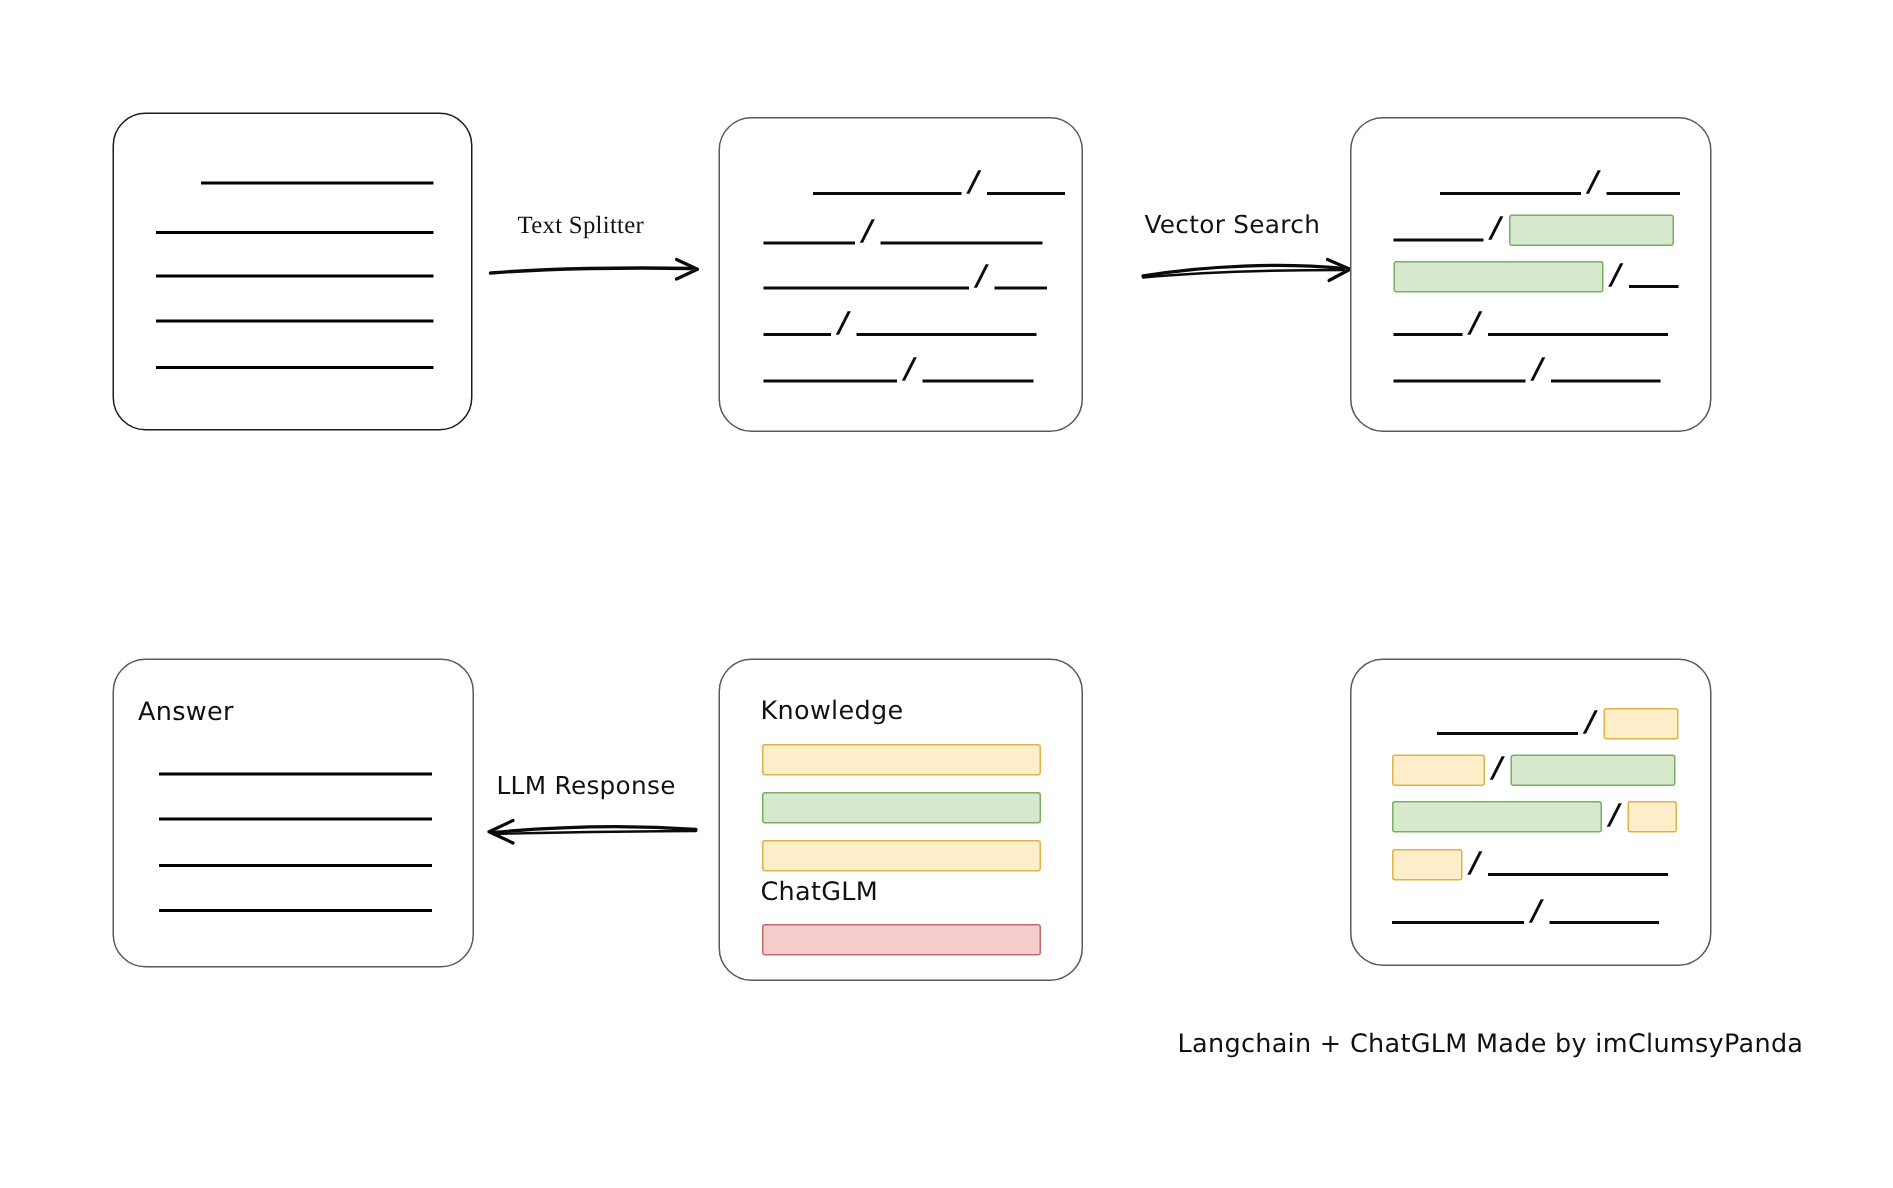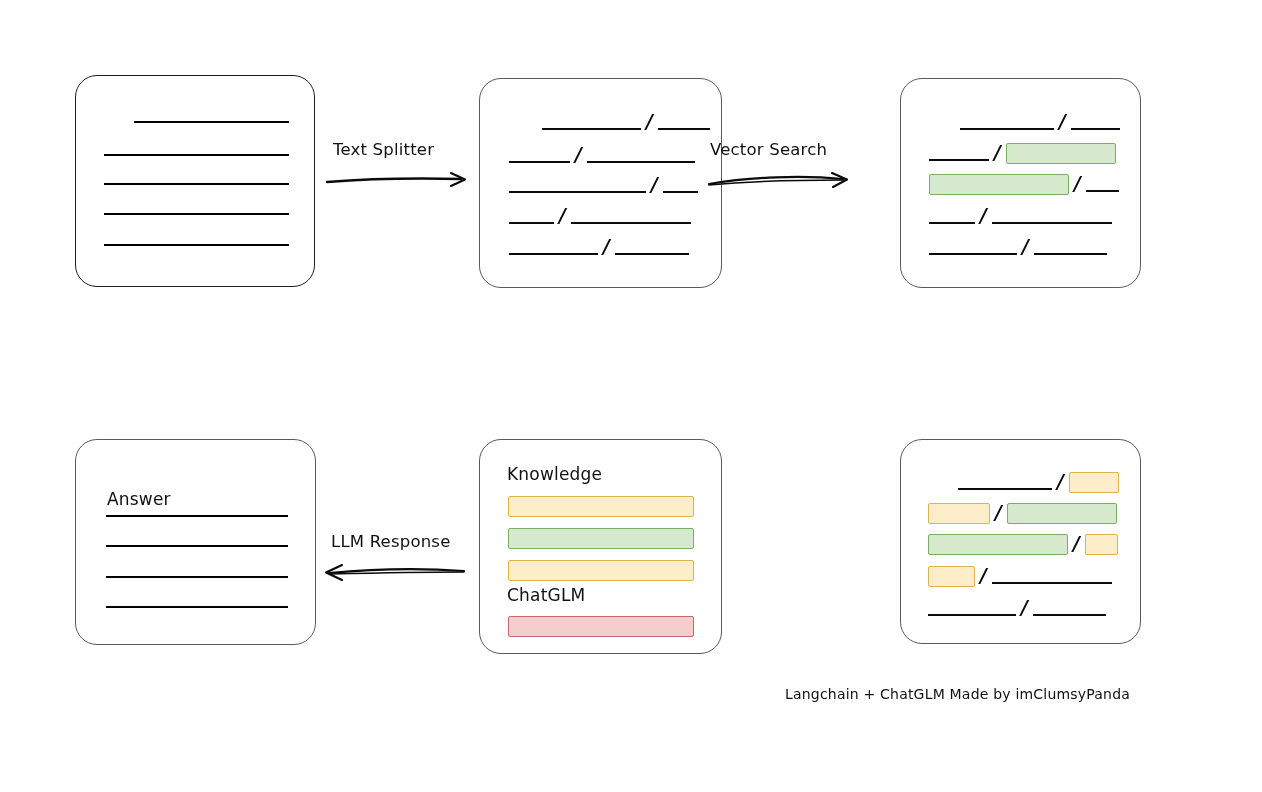--- a/index.html
+++ b/index.html
@@ -108,41 +108,41 @@
     color: #111111;
     white-space: nowrap;
     letter-spacing: 0.2px;
   }
   .arrow-svg { position: absolute; overflow: visible; }
 
   
   .footer {
     position: absolute;
     font-family: "DejaVu Sans", sans-serif;
-    font-size: 14px;
+    font-size: 17px;
     color: #111111;
     white-space: nowrap;
     letter-spacing: 0.2px;
   }
 </style>
 </head>
 <body>
 
 <div id="canvas">
 
   <div class="card strong" style="left:75px; top:75px; width:240px; height:212px;">
     <div class="uline" style="left:58px; top:45px; width:155px;"></div>
     <div class="uline" style="left:28px; top:78px; width:185px;"></div>
     <div class="uline" style="left:28px; top:107px; width:185px;"></div>
     <div class="uline" style="left:28px; top:137px; width:185px;"></div>
     <div class="uline" style="left:28px; top:168px; width:185px;"></div>
   </div>
 
   <div class="arrow-group" style="left:325px; top:140px; width:150px; height:55px;">
-    <div class="arrow-label" style="left:8px; top:0px;">Text Splitter</div>
+    <div class="arrow-label" style="left:20px; top:0px;font-family:Liberation Serif, serif;">Text Splitter</div>
     <svg class="arrow-svg" width="150" height="30" viewBox="0 0 150 30" style="left:0; top:26px;">
       <path d="M2,16 C40,13 95,12 136,13" fill="none" stroke="#0b0b0b" stroke-width="2.3" stroke-linecap="round"></path>
       <path d="M126,7 L140,13.5 L126,20" fill="none" stroke="#0b0b0b" stroke-width="2.1" stroke-linejoin="round" stroke-linecap="round"></path>
     </svg>
   </div>
 
   <div class="card" style="left:479px; top:78px; width:243px; height:210px;">
     <div class="rows">
       <div class="row" style="left:62px; top:33px;">
         <div class="seg" style="width:99px;"></div>
@@ -165,21 +165,21 @@
         <div class="seg" style="width:120px;"></div>
       </div>
       <div class="row" style="left:29px; top:158px;">
         <div class="seg" style="width:89px;"></div>
         <div class="slash">/</div>
         <div class="seg" style="width:74px;"></div>
       </div>
     </div>
   </div>
 
-  <div class="arrow-group" style="left:706px; top:140px; width:150px; height:55px;">
+  <div class="arrow-group" style="left:759px; top:140px; width:150px; height:55px;">
     <div class="arrow-label" style="left:4px; top:0px;">Vector Search</div>
     <svg class="arrow-svg" width="150" height="30" viewBox="0 0 150 30" style="left:0; top:26px;">
       <path d="M3,18 C45,11 95,9 137,13" fill="none" stroke="#0b0b0b" stroke-width="2.2" stroke-linecap="round"></path>
       <path d="M3,19 C45,15 95,14 137,14" fill="none" stroke="#0b0b0b" stroke-width="1.6" stroke-linecap="round"></path>
       <path d="M126,7 L141,13.5 L127,21" fill="none" stroke="#0b0b0b" stroke-width="2.1" stroke-linejoin="round" stroke-linecap="round"></path>
     </svg>
   </div>
 
   <div class="card" style="left:900px; top:78px; width:241px; height:210px;">
     <div class="rows">
@@ -245,31 +245,31 @@
 
   <div class="card" style="left:479px; top:439px; width:243px; height:215px;">
     <div class="card-label" style="left:27px; top:24px;text-align:right;">Knowledge</div>
     <div class="bar yellow" style="left:28px; top:56px; width:186px;"></div>
     <div class="bar green" style="left:28px; top:88px; width:186px;"></div>
     <div class="bar yellow" style="left:28px; top:120px; width:186px;"></div>
     <div class="card-label" style="left:27px; top:145px;">ChatGLM</div>
     <div class="bar red" style="left:28px; top:176px; width:186px;"></div>
   </div>
 
-  <div class="arrow-group" style="left:322px; top:532px; width:150px; height:55px;">
+  <div class="arrow-group" style="left:322px; top:514px; width:150px; height:55px;">
     <div class="arrow-label" style="left:9px; top:0px;">LLM Response</div>
     <svg class="arrow-svg" width="150" height="30" viewBox="0 0 150 30" style="left:0; top:26px;">
       <path d="M142,13 C100,10 50,11 7,15" fill="none" stroke="#0b0b0b" stroke-width="2.2" stroke-linecap="round"></path>
       <path d="M142,14 C100,14 50,15 7,16" fill="none" stroke="#0b0b0b" stroke-width="1.6" stroke-linecap="round"></path>
       <path d="M20,7 L4,14.5 L20,22" fill="none" stroke="#0b0b0b" stroke-width="2.1" stroke-linejoin="round" stroke-linecap="round"></path>
     </svg>
   </div>
 
   <div class="card" style="left:75px; top:439px; width:241px; height:206px;">
-    <div class="card-label" style="left:31px; top:25px;margin-top:24px;">Answer</div>
+    <div class="card-label" style="left:16px; top:25px;">Answer</div>
     <div class="uline" style="left:30px; top:75px; width:182px;"></div>
     <div class="uline" style="left:30px; top:105px; width:182px;"></div>
     <div class="uline" style="left:30px; top:136px; width:182px;"></div>
     <div class="uline" style="left:30px; top:166px; width:182px;"></div>
   </div>
 
   <div class="footer" style="left:785px; top:686px;">Langchain + ChatGLM Made by imClumsyPanda</div>
 
 </div>
 

